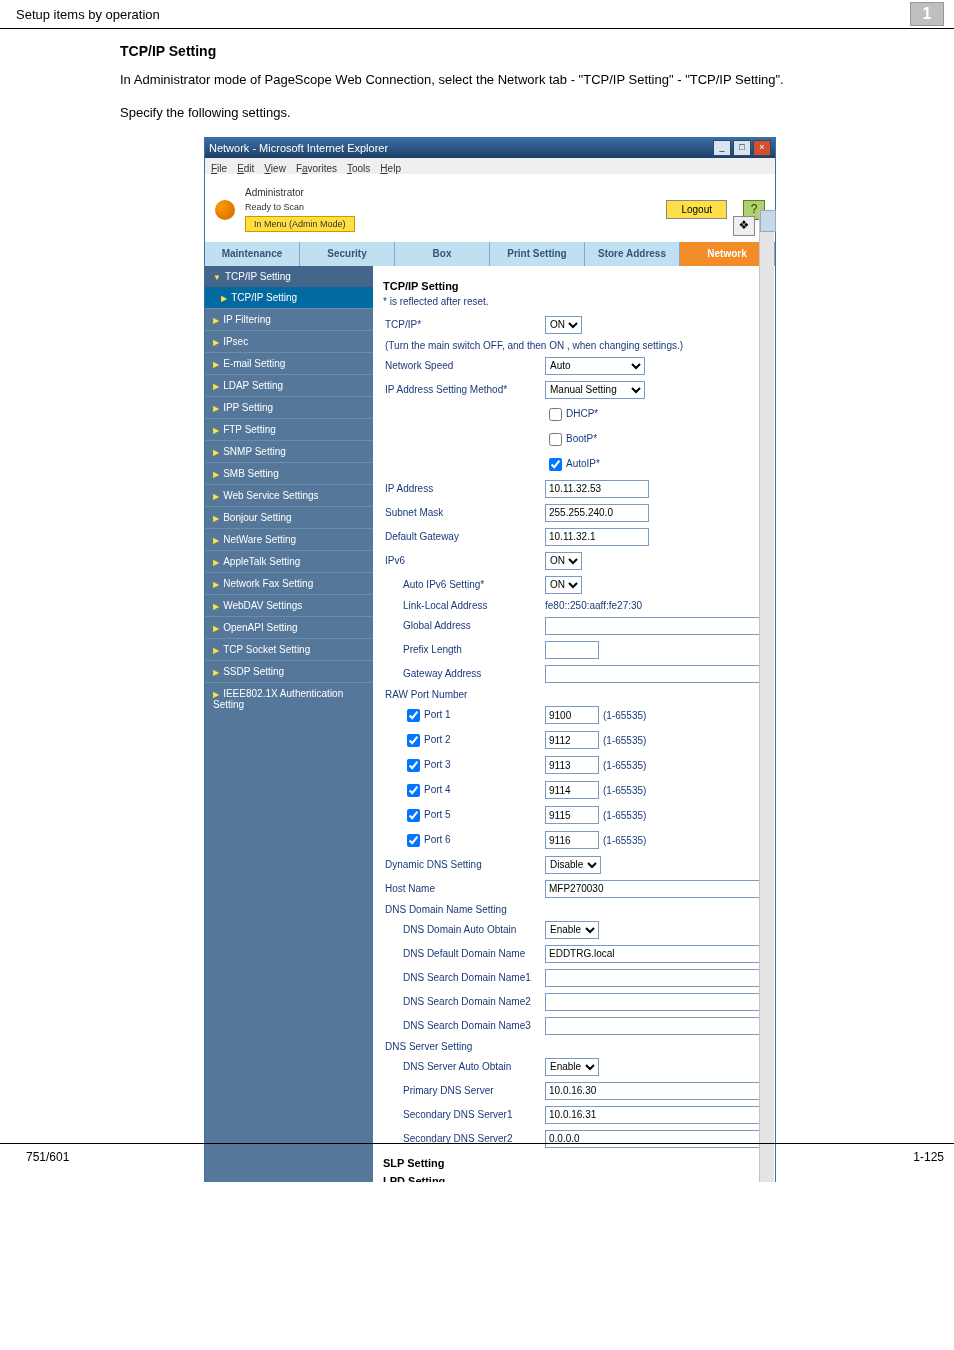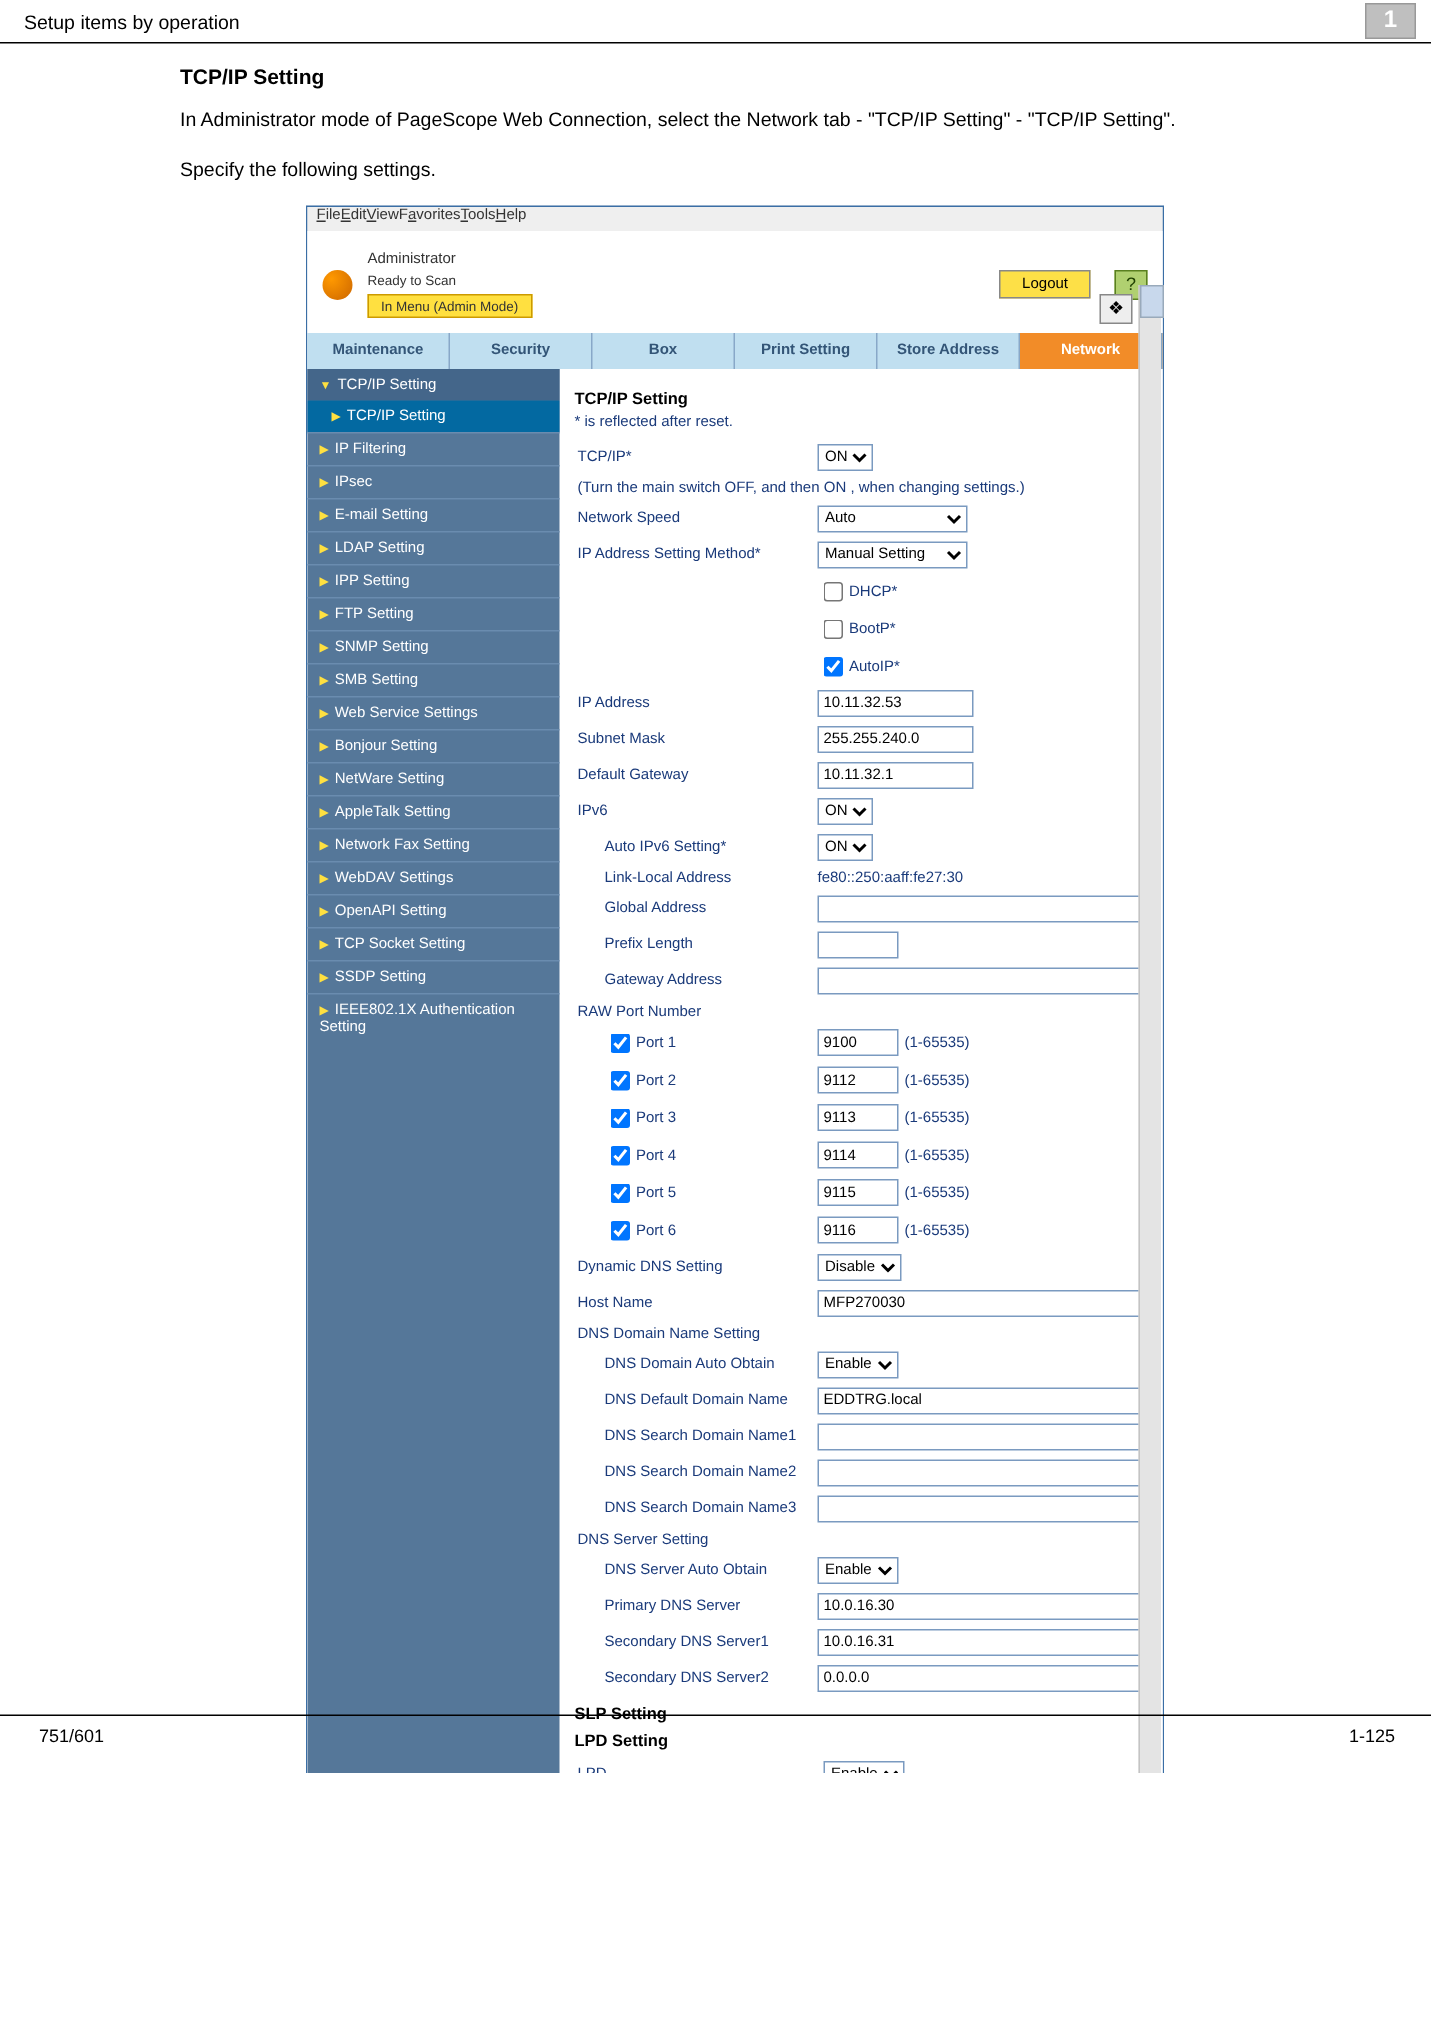--- a/index.html
+++ b/index.html
@@ -10,21 +10,21 @@
   .body{padding:14px 80px 0 120px}
   .title{font-weight:bold;font-size:14px;margin-bottom:12px}
   .para{font-size:13px;line-height:1.45;margin-bottom:14px}
   .shotwrap{margin-left:84px;margin-top:8px}
   .iewin{width:570px;border:1px solid #3a6ea5;background:#eee}
   .titlebar{height:20px;background:linear-gradient(#3a6ea5,#1e3f66);color:#fff;font-size:11px;display:flex;align-items:center;padding:0 4px}
   .titlebar .ttxt{flex:1;white-space:nowrap;overflow:hidden}
   .wbtns{display:flex;gap:2px}
   .wbtn{width:16px;height:14px;background:#d8e4f0;border:1px solid #2a4a6a;font-size:9px;text-align:center;line-height:12px;color:#000}
   .wbtn.close{background:#d05030;color:#fff}
-  .menubar{height:16px;background:#efefef;font-size:10px;display:flex;align-items:flex-start;padding:0 6px;color:#333}
+  .menubar{height:16px;background:#efefef;font-size:10px;display:flex;align-items:flex-end;gap:10px;padding:0 6px;color:#333}
   .menubar span u{text-decoration:underline}
   .content{position:relative;background:#fff}
   .banner{height:60px;background:#fff;display:flex;align-items:center;padding:6px 10px 2px 10px;font-size:11px;gap:10px}
   .posicon{width:20px;height:20px;border-radius:50%;background:radial-gradient(circle at 30% 30%,#f90,#c60)}
   .statuscol{flex:1;font-size:10px;color:#333}
   .statuscol .scan{margin-top:4px;font-size:9px}
   .statuscol .mode{margin-top:4px;display:inline-block;background:#ffe040;border:1px solid #cc9a00;padding:2px 8px;font-size:9px}
   .logout{background:#fde047;border:1px solid #888;padding:3px 14px;font-size:10px}
   .helpq{width:20px;height:18px;background:#b0d070;border:1px solid #5a8020;margin-left:6px;text-align:center;font-size:12px;line-height:16px;color:#204000}
   .gear{width:20px;height:18px;border:1px solid #888;margin-left:6px;background:#eee;text-align:center;line-height:16px;font-size:12px}
@@ -47,40 +47,48 @@
   table.f td.lblind{padding-left:20px}
   .inp{border:1px solid #7a9ac0;background:#fff;height:16px;font-size:10px;padding:0 3px;color:#000}
   .inpw{width:210px}
   .inpm{width:96px}
   .inps{width:46px}
   .sel{border:1px solid #7a9ac0;background:#fff;height:18px;font-size:10px;color:#000}
   .chk{vertical-align:middle;margin-right:4px}
   .rng{color:#1a3a7a;margin-left:4px}
   .btnrow{text-align:right;padding:12px 10px 14px}
   .btn{background:#e0e0e0;border:1px solid #888;padding:2px 10px;font-size:10px;margin-left:4px}
-  .footer{position:absolute;bottom:18px;left:0;right:0;border-top:1px solid #000;padding:6px 24px 0 26px;display:flex;justify-content:space-between;font-size:12px}
+  .footer{position:absolute;bottom:18px;left:0;right:0;border-top:1px solid #000;padding:6px 10px 0 26px;display:flex;justify-content:space-between;font-size:12px}
   .scrollmock{position:absolute;right:1px;top:36px;bottom:1px;width:14px;background:#e4e4e4;border-left:1px solid #c4c4c4}
   .scrollthumb{position:absolute;top:0;height:20px;width:100%;background:#c8d8ec;border:1px solid #9ab}
 </style>
 </head>
 <body>
 
 <div class="page">
   <div class="hdr">
     <div class="left">Setup items by operation</div>
     <div class="rightbox">1</div>
   </div>
 
   <div class="body">
     <div class="title">TCP/IP Setting</div>
     <div class="para">In Administrator mode of PageScope Web Connection, select the Network tab - "TCP/IP Setting" - "TCP/IP Setting".</div>
     <div class="para">Specify the following settings.</div>
 
     <div class="shotwrap">
       <div class="iewin">
+        <div class="titlebar">
+          <div class="ttxt">Network - Microsoft Internet Explorer</div>
+          <div class="wbtns">
+            <div class="wbtn">_</div>
+            <div class="wbtn">□</div>
+            <div class="wbtn close">×</div>
+          </div>
+        </div>
         <div class="menubar">
           <span><u>F</u>ile</span>
           <span><u>E</u>dit</span>
           <span><u>V</u>iew</span>
           <span>F<u>a</u>vorites</span>
           <span><u>T</u>ools</span>
           <span><u>H</u>elp</span>
         </div>
 
         <div class="content">

